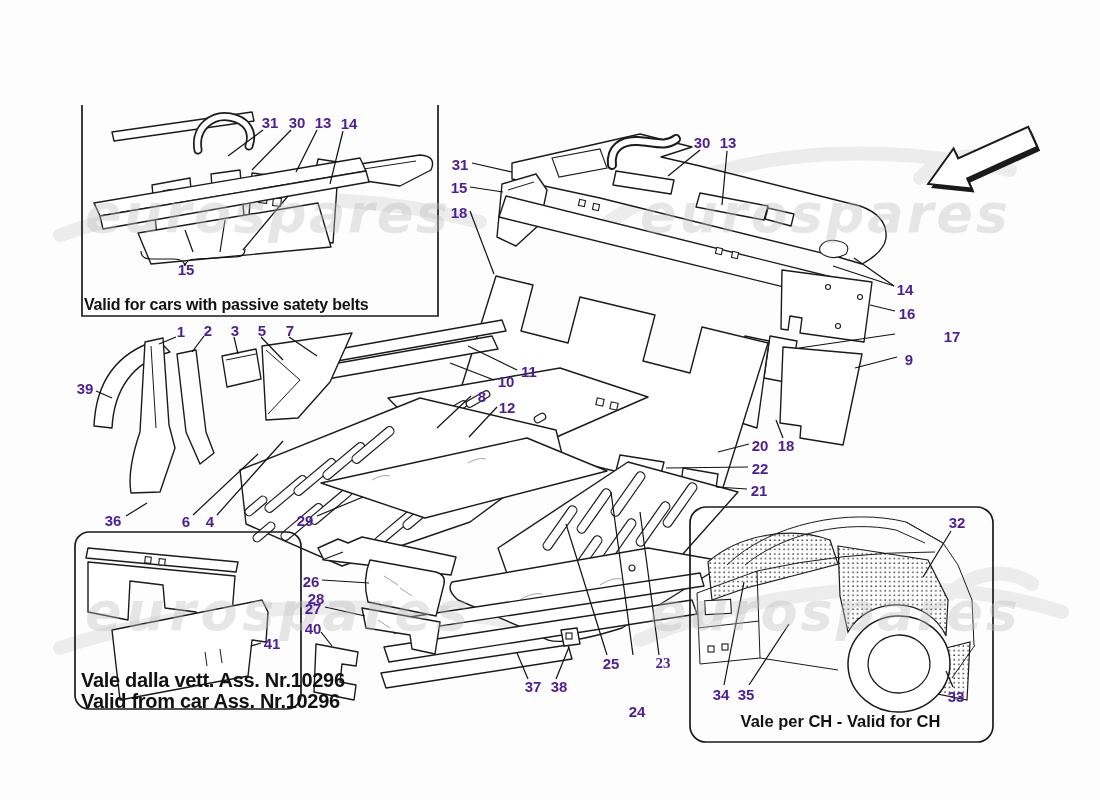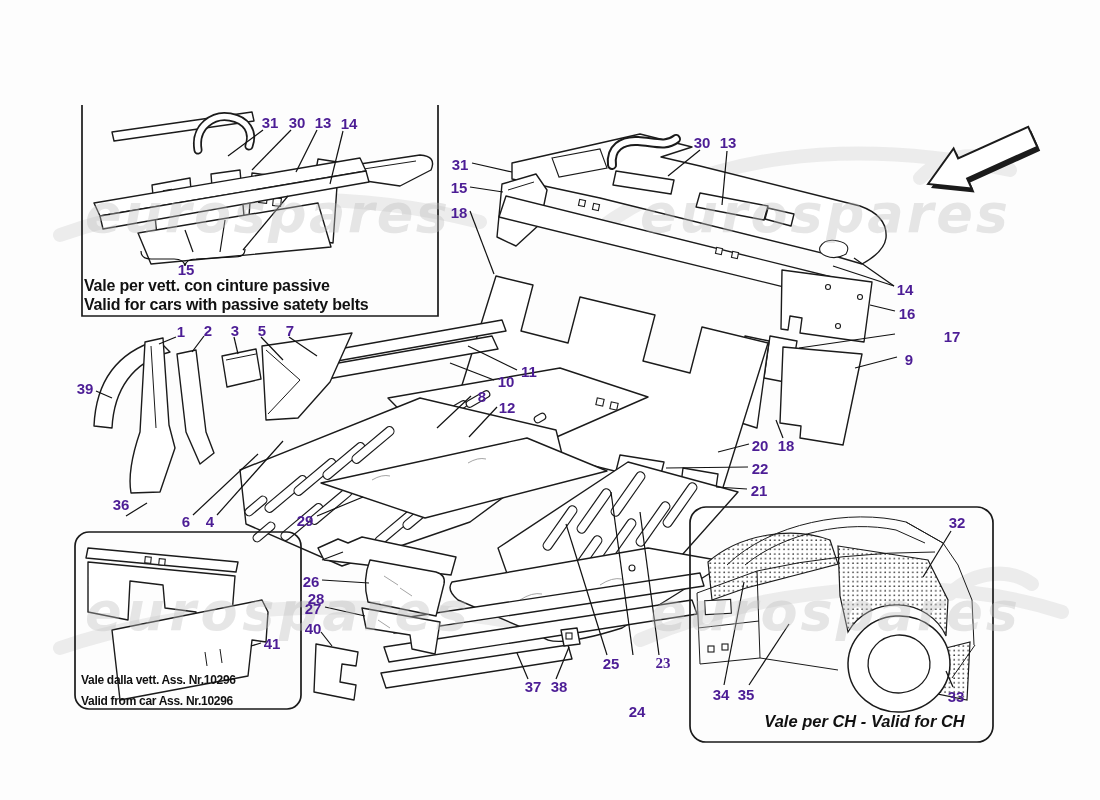--- a/index.html
+++ b/index.html
@@ -3,21 +3,21 @@
 <meta charset="utf-8">
 <style>
   html,body{margin:0;padding:0;background:#ffffff;}
   #stage{position:relative;width:1100px;height:800px;background:#fdfdfd;overflow:hidden;
          font-family:"Liberation Sans", sans-serif;}
   svg{position:absolute;left:0;top:0;}
   .callout{position:absolute;transform:translate(-50%,-50%);font-weight:bold;
            font-size:15px;color:#4c1d95;letter-spacing:0;white-space:nowrap;}
   .caption{position:absolute;font-weight:bold;color:#111;white-space:nowrap;}
   .cap-lg{font-size:16px;letter-spacing:-0.2px;line-height:19px;}
-  .cap-md{font-size:12px;letter-spacing:-0.3px;line-height:21px;}
+  .cap-md{font-size:20px;letter-spacing:-0.3px;line-height:21px;}
   .cap-ch{font-size:16.5px;text-align:center;}
   .part{fill:#ffffff;stroke:#1b1b1b;stroke-width:1.4;stroke-linejoin:round;}
   .thin{fill:none;stroke:#1b1b1b;stroke-width:1;}
   .hole{fill:#ffffff;stroke:#1b1b1b;stroke-width:1.1;}
   .slot{fill:#ffffff;stroke:#1b1b1b;stroke-width:1.2;}
   .lead{stroke:#111;stroke-width:1.2;fill:none;}
   .boxline{fill:none;stroke:#1a1a1a;stroke-width:1.7;}
   .swoosh{fill:none;stroke:#ececec;stroke-width:14;stroke-linecap:round;}
   .sheen{fill:none;stroke:#9a9a9a;stroke-width:0.9;}
   .wm{font-family:"DejaVu Sans", sans-serif;font-style:italic;font-weight:bold;
@@ -274,27 +274,26 @@
   </g>
 
   <g>
     <text class="wm" x="85" y="232" textLength="365">eurospares</text>
     <text class="wm" x="640" y="232" textLength="370">eurospares</text>
     <text class="wm" x="85" y="630" textLength="385">eurospares</text>
     <text class="wm" x="650" y="630" textLength="370">eurospares</text>
   </g>
 </svg>
 
-<div class="caption cap-lg" style="left:84px;top:276px;">Vale per vett. con cinture passive</div>
 <div class="caption cap-lg" style="left:84px;top:295px;">Valid for cars with passive satety belts</div>
 
 <div class="caption cap-md" style="left:81px;top:670px;">Vale dalla vett. Ass. Nr.10296</div>
 <div class="caption cap-md" style="left:81px;top:691px;">Valid from car Ass. Nr.10296</div>
 
-<div class="caption cap-ch" style="left:714px;top:712px;width:301px;font-style:italic;">Vale per CH - Valid for CH</div>
+<div class="caption cap-ch" style="left:690px;top:712px;width:301px;">Vale per CH - Valid for CH</div>
 
 <span class="callout" style="left: 270px; top: 122px;">31</span>
     <span class="callout" style="left: 297px; top: 122px;">30</span>
     <span class="callout" style="left: 323px; top: 122px;">13</span>
     <span class="callout" style="left: 349px; top: 123px;">14</span>
     <span class="callout" style="left: 186px; top: 269px;">15</span>
     <span class="callout" style="left: 460px; top: 164px;">31</span>
     <span class="callout" style="left: 459px; top: 187px;">15</span>
     <span class="callout" style="left: 459px; top: 212px;">18</span>
     <span class="callout" style="left: 702px; top: 142px;">30</span>
@@ -310,21 +309,21 @@
     <span class="callout" style="left: 262px; top: 330px;">5</span>
     <span class="callout" style="left: 290px; top: 330px;">7</span>
     <span class="callout" style="left: 529px; top: 371px;">11</span>
     <span class="callout" style="left: 506px; top: 381px;">10</span>
     <span class="callout" style="left: 482px; top: 396px;">8</span>
     <span class="callout" style="left: 507px; top: 407px;">12</span>
     <span class="callout" style="left: 760px; top: 445px;">20</span>
     <span class="callout" style="left: 786px; top: 445px;">18</span>
     <span class="callout" style="left: 760px; top: 468px;">22</span>
     <span class="callout" style="left: 759px; top: 490px;">21</span>
-    <span class="callout" style="left: 113px; top: 504px; margin-left: 8px;">36</span>
+    <span class="callout" style="left: 113px; top: 520px;">36</span>
     <span class="callout" style="left: 186px; top: 521px;">6</span>
     <span class="callout" style="left: 210px; top: 521px;">4</span>
     <span class="callout" style="left: 305px; top: 520px;">29</span>
     <span class="callout" style="left: 316px; top: 562px; margin-top: 36px;">28</span>
     <span class="callout" style="left: 311px; top: 581px;">26</span>
     <span class="callout" style="left: 313px; top: 608px; text-align: right;">27</span>
     <span class="callout" style="left: 313px; top: 628px;">40</span>
     <span class="callout" style="left: 272px; top: 643px;">41</span>
     <span class="callout" style="left: 611px; top: 663px;">25</span>
     <span class="callout" style="left: 637px; top: 663px; margin-top: 48px;">24</span>

